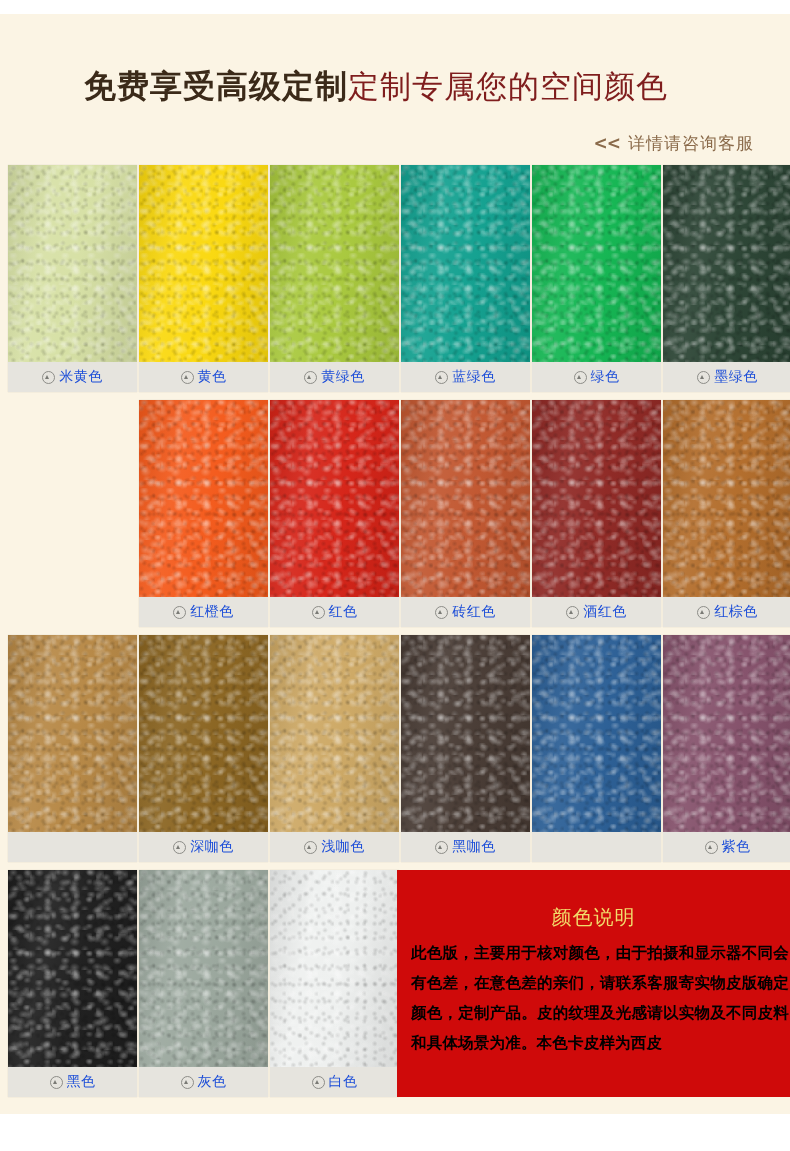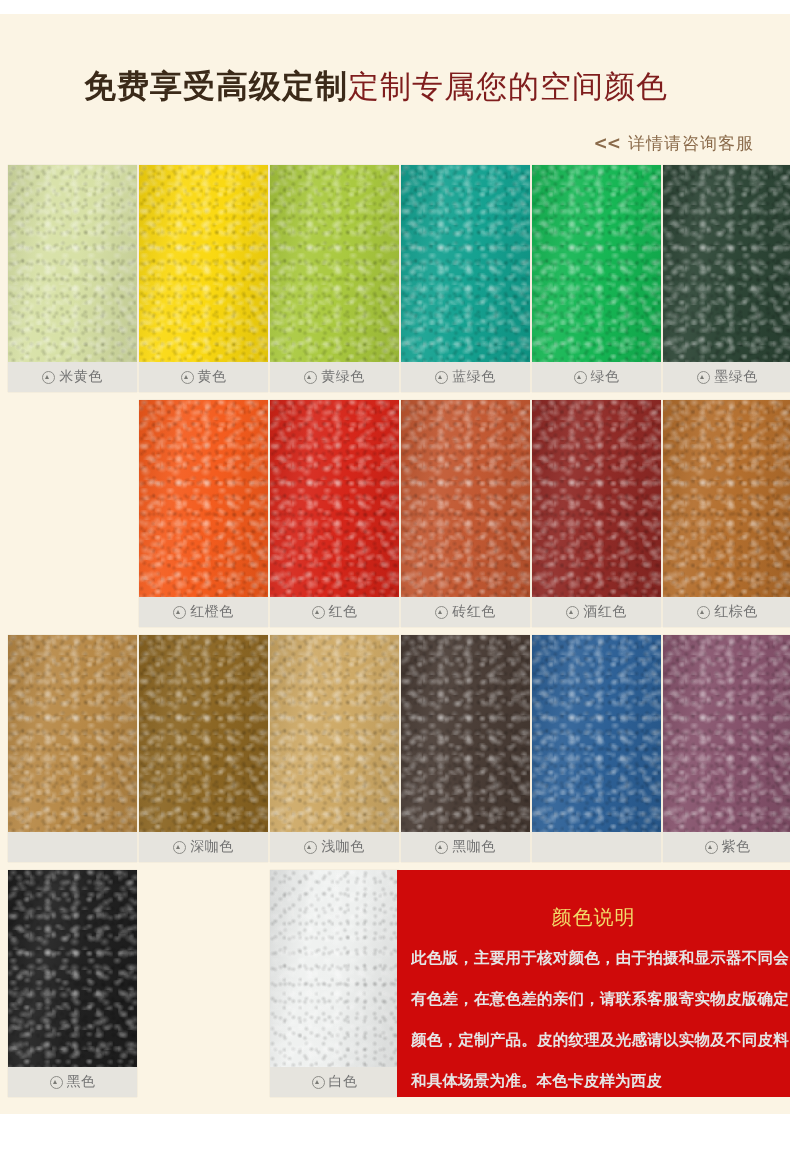--- a/index.html
+++ b/index.html
@@ -190,21 +190,21 @@
     position: absolute;
     left: 2px;
     top: 3px;
     width: 0; height: 0;
     border-left: 2.5px solid transparent;
     border-right: 2.5px solid transparent;
     border-bottom: 4px solid #7a7a75;
   }
   .label .txt {
     font-size: 14px;
-    color: #737373;
+    color: #1d4ed8;
     letter-spacing: .5px;
     white-space: nowrap;
   }
 
   
   .info-panel {
     position: absolute;
     top: 0;
     left: 389px;
     width: 393px;
@@ -223,22 +223,22 @@
     color: #f2dc6b;
     letter-spacing: 1px;
   }
   .info-body {
     position: absolute;
     top: 68px;
     left: 14px;
     width: 378px;
     height: 150px;
     font-size: 15.5px;
-    line-height: 41px;
-    color: #e5e5e5;
+    line-height: 30px;
+    color: #000000;
     font-weight: bold;
     text-align: justify;
     overflow: hidden;
     letter-spacing: .2px;
   }
 </style>
 </head>
 <body>
 
 <div id="page">
@@ -433,20 +433,30 @@
       <div class="card c0">
         <div class="swatch" style="background-color: rgb(29, 29, 29);">
           <div class="tex"></div>
             <div class="shade"></div>
         </div>
         <div class="label">
           <span class="caret-icon"></span>
           <span class="txt">黑色</span>
         </div>
       </div>
+      <div class="card c1">
+        <div class="swatch" style="background-color: rgb(154, 167, 157);">
+          <div class="tex"></div>
+            <div class="shade"></div>
+        </div>
+        <div class="label">
+          <span class="caret-icon"></span>
+          <span class="txt">灰色</span>
+        </div>
+      </div>
       <div class="card c2">
         <div class="swatch" style="background-color: rgb(238, 240, 239);">
           <div class="tex"></div>
             <div class="shade"></div>
         </div>
         <div class="label">
           <span class="caret-icon"></span>
           <span class="txt">白色</span>
         </div>
       </div>

